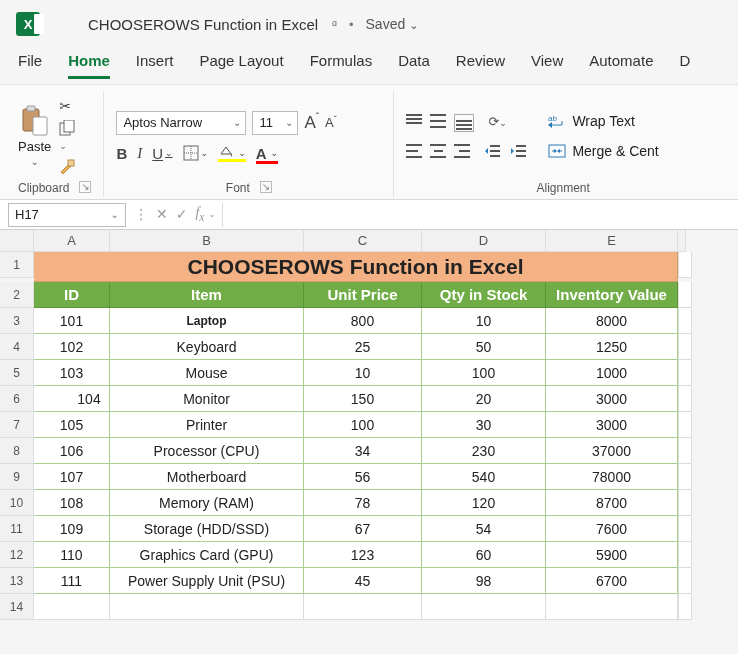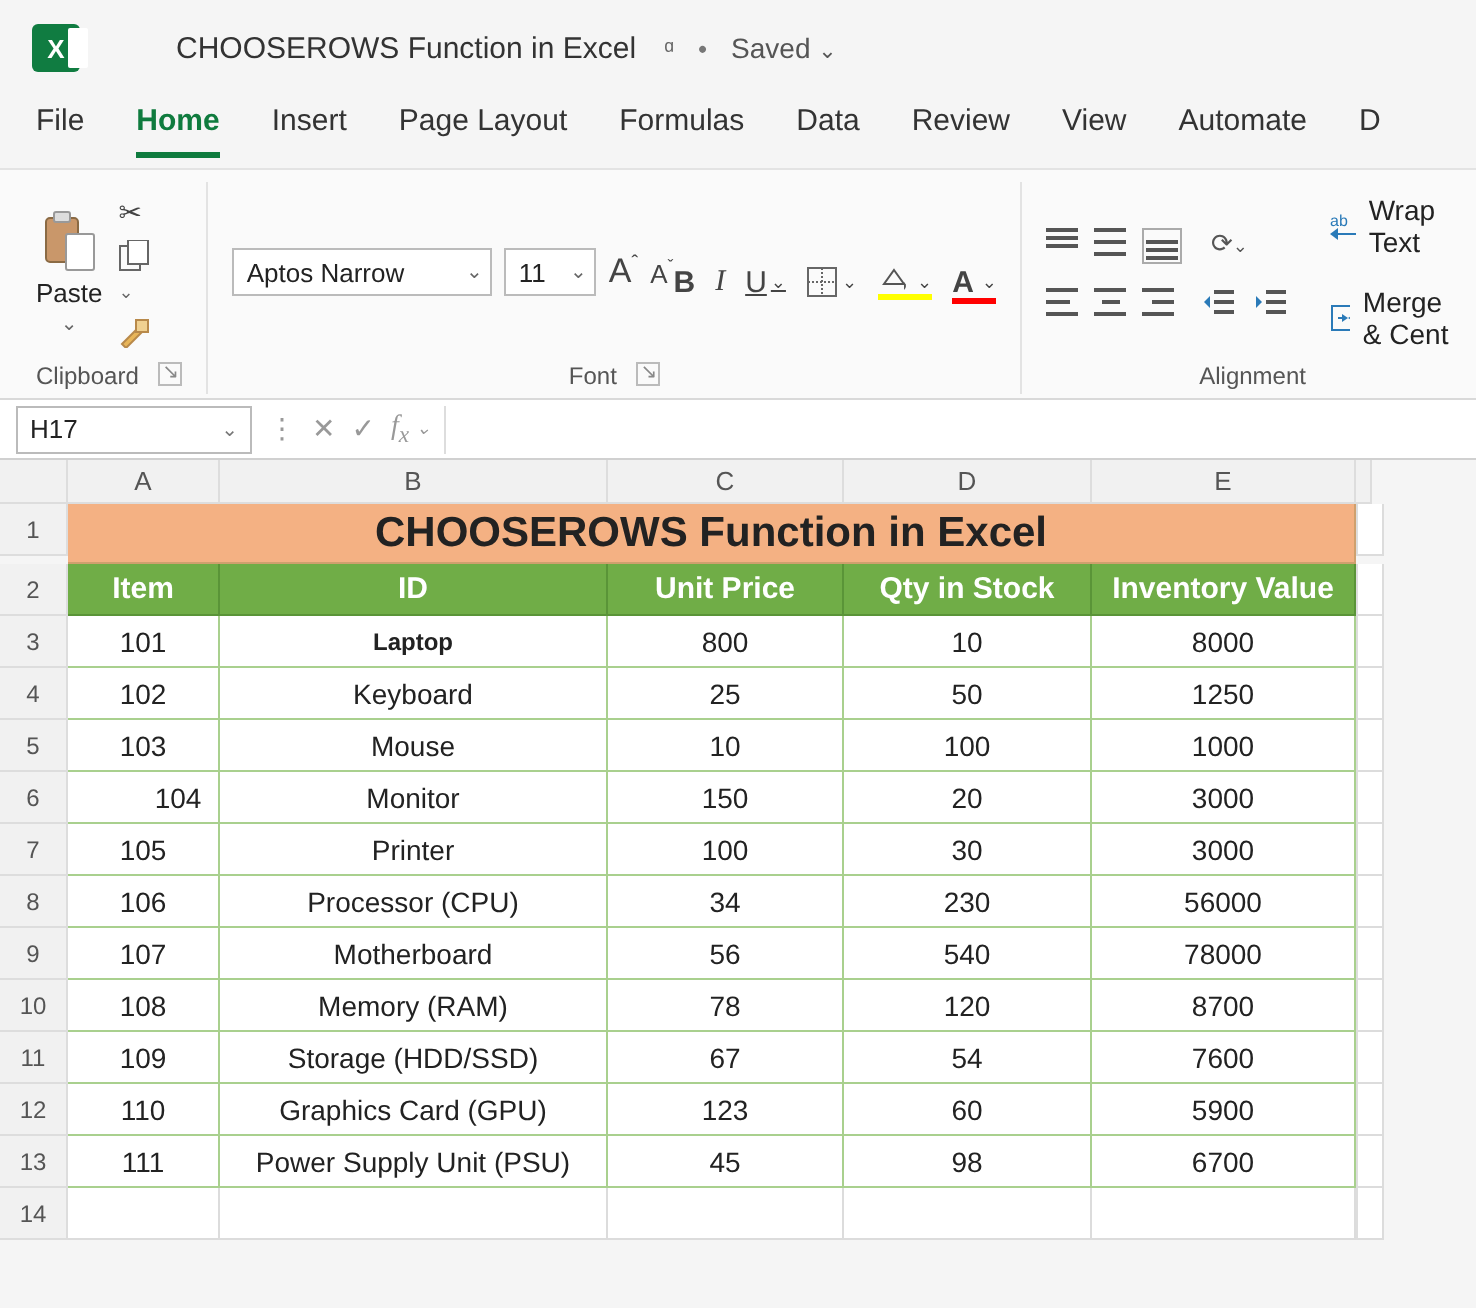--- a/index.html
+++ b/index.html
@@ -112,21 +112,21 @@
         </span>
       </div>
     </div>
     <div class="g-label">
       <span>Clipboard</span>
       <span class="dlaunch">↘</span>
     </div>
   </div>
 
   <div class="group" style="flex:0 0 290px">
-    <div style="display:flex;flex-direction:row;flex:1;justify-content:center">
+    <div style="display:flex;flex-direction:column;flex:1;justify-content:center">
       <div class="font-row1">
         <div class="drop" style="width:130px">
           <span>Aptos Narrow</span>
             <span class="chev">⌄</span>
         </div>
         <div class="drop" style="width:46px">
           <span>11</span>
             <span class="chev">⌄</span>
         </div>
         <span class="fA" style="font-size:17px">A<sup style="font-size:10px">ˆ</sup></span>
@@ -281,22 +281,22 @@
       <div class="hdr">A</div>
       <div class="hdr">B</div>
       <div class="hdr">C</div>
       <div class="hdr">D</div>
       <div class="hdr">E</div>
       <div class="hdr"></div>
       <div class="rh">1</div>
       <div class="cell" style="grid-column: span 5; background: rgb(244, 177, 131); font-size: 21px; font-weight: 700; height: 30px; line-height: 30px; border-right: 1px solid rgb(207, 160, 110); border-bottom: 1px solid rgb(207, 160, 110);">CHOOSEROWS Function in Excel</div>
       <div class="cell edgecell"></div>
       <div class="rh">2</div>
+      <div class="cell" style="background: rgb(112, 173, 71); color: rgb(255, 255, 255); font-weight: 700; font-size: 15px; border-right: 1px solid rgb(90, 148, 56); border-bottom: 1px solid rgb(90, 148, 56);">ID</div>
       <div class="cell" style="background: rgb(112, 173, 71); color: rgb(255, 255, 255); font-weight: 700; font-size: 15px; border-right: 1px solid rgb(90, 148, 56); border-bottom: 1px solid rgb(90, 148, 56);">Item</div>
-      <div class="cell" style="background: rgb(112, 173, 71); color: rgb(255, 255, 255); font-weight: 700; font-size: 15px; border-right: 1px solid rgb(90, 148, 56); border-bottom: 1px solid rgb(90, 148, 56);">ID</div>
       <div class="cell" style="background: rgb(112, 173, 71); color: rgb(255, 255, 255); font-weight: 700; font-size: 15px; border-right: 1px solid rgb(90, 148, 56); border-bottom: 1px solid rgb(90, 148, 56);">Unit Price</div>
       <div class="cell" style="background: rgb(112, 173, 71); color: rgb(255, 255, 255); font-weight: 700; font-size: 15px; border-right: 1px solid rgb(90, 148, 56); border-bottom: 1px solid rgb(90, 148, 56);">Qty in Stock</div>
       <div class="cell" style="background: rgb(112, 173, 71); color: rgb(255, 255, 255); font-weight: 700; font-size: 15px; border-right: 1px solid rgb(90, 148, 56); border-bottom: 1px solid rgb(90, 148, 56);">Inventory Value</div>
       <div class="cell edgecell"></div>
       <div class="rh">3</div>
       <div class="cell" style="border-right: 1px solid rgb(169, 208, 142); border-bottom: 1px solid rgb(169, 208, 142); font-size: 14px;">101</div>
       <div class="cell" style="border-right: 1px solid rgb(169, 208, 142); border-bottom: 1px solid rgb(169, 208, 142); font-size: 12px; font-weight: bold;">Laptop</div>
       <div class="cell" style="border-right: 1px solid rgb(169, 208, 142); border-bottom: 1px solid rgb(169, 208, 142); font-size: 14px;">800</div>
       <div class="cell" style="border-right: 1px solid rgb(169, 208, 142); border-bottom: 1px solid rgb(169, 208, 142); font-size: 14px;">10</div>
       <div class="cell" style="border-right: 1px solid rgb(169, 208, 142); border-bottom: 1px solid rgb(169, 208, 142); font-size: 14px;">8000</div>
@@ -327,21 +327,21 @@
       <div class="cell" style="border-right: 1px solid rgb(169, 208, 142); border-bottom: 1px solid rgb(169, 208, 142); font-size: 14px;">Printer</div>
       <div class="cell" style="border-right: 1px solid rgb(169, 208, 142); border-bottom: 1px solid rgb(169, 208, 142); font-size: 14px;">100</div>
       <div class="cell" style="border-right: 1px solid rgb(169, 208, 142); border-bottom: 1px solid rgb(169, 208, 142); font-size: 14px;">30</div>
       <div class="cell" style="border-right: 1px solid rgb(169, 208, 142); border-bottom: 1px solid rgb(169, 208, 142); font-size: 14px;">3000</div>
       <div class="cell edgecell"></div>
       <div class="rh">8</div>
       <div class="cell" style="border-right: 1px solid rgb(169, 208, 142); border-bottom: 1px solid rgb(169, 208, 142); font-size: 14px;">106</div>
       <div class="cell" style="border-right: 1px solid rgb(169, 208, 142); border-bottom: 1px solid rgb(169, 208, 142); font-size: 14px;">Processor (CPU)</div>
       <div class="cell" style="border-right: 1px solid rgb(169, 208, 142); border-bottom: 1px solid rgb(169, 208, 142); font-size: 14px;">34</div>
       <div class="cell" style="border-right: 1px solid rgb(169, 208, 142); border-bottom: 1px solid rgb(169, 208, 142); font-size: 14px;">230</div>
-      <div class="cell" style="border-right: 1px solid rgb(169, 208, 142); border-bottom: 1px solid rgb(169, 208, 142); font-size: 14px;">56000</div>
+      <div class="cell" style="border-right: 1px solid rgb(169, 208, 142); border-bottom: 1px solid rgb(169, 208, 142); font-size: 14px;">37000</div>
       <div class="cell edgecell"></div>
       <div class="rh">9</div>
       <div class="cell" style="border-right: 1px solid rgb(169, 208, 142); border-bottom: 1px solid rgb(169, 208, 142); font-size: 14px;">107</div>
       <div class="cell" style="border-right: 1px solid rgb(169, 208, 142); border-bottom: 1px solid rgb(169, 208, 142); font-size: 14px;">Motherboard</div>
       <div class="cell" style="border-right: 1px solid rgb(169, 208, 142); border-bottom: 1px solid rgb(169, 208, 142); font-size: 14px;">56</div>
       <div class="cell" style="border-right: 1px solid rgb(169, 208, 142); border-bottom: 1px solid rgb(169, 208, 142); font-size: 14px;">540</div>
       <div class="cell" style="border-right: 1px solid rgb(169, 208, 142); border-bottom: 1px solid rgb(169, 208, 142); font-size: 14px;">78000</div>
       <div class="cell edgecell"></div>
       <div class="rh">10</div>
       <div class="cell" style="border-right: 1px solid rgb(169, 208, 142); border-bottom: 1px solid rgb(169, 208, 142); font-size: 14px;">108</div>

